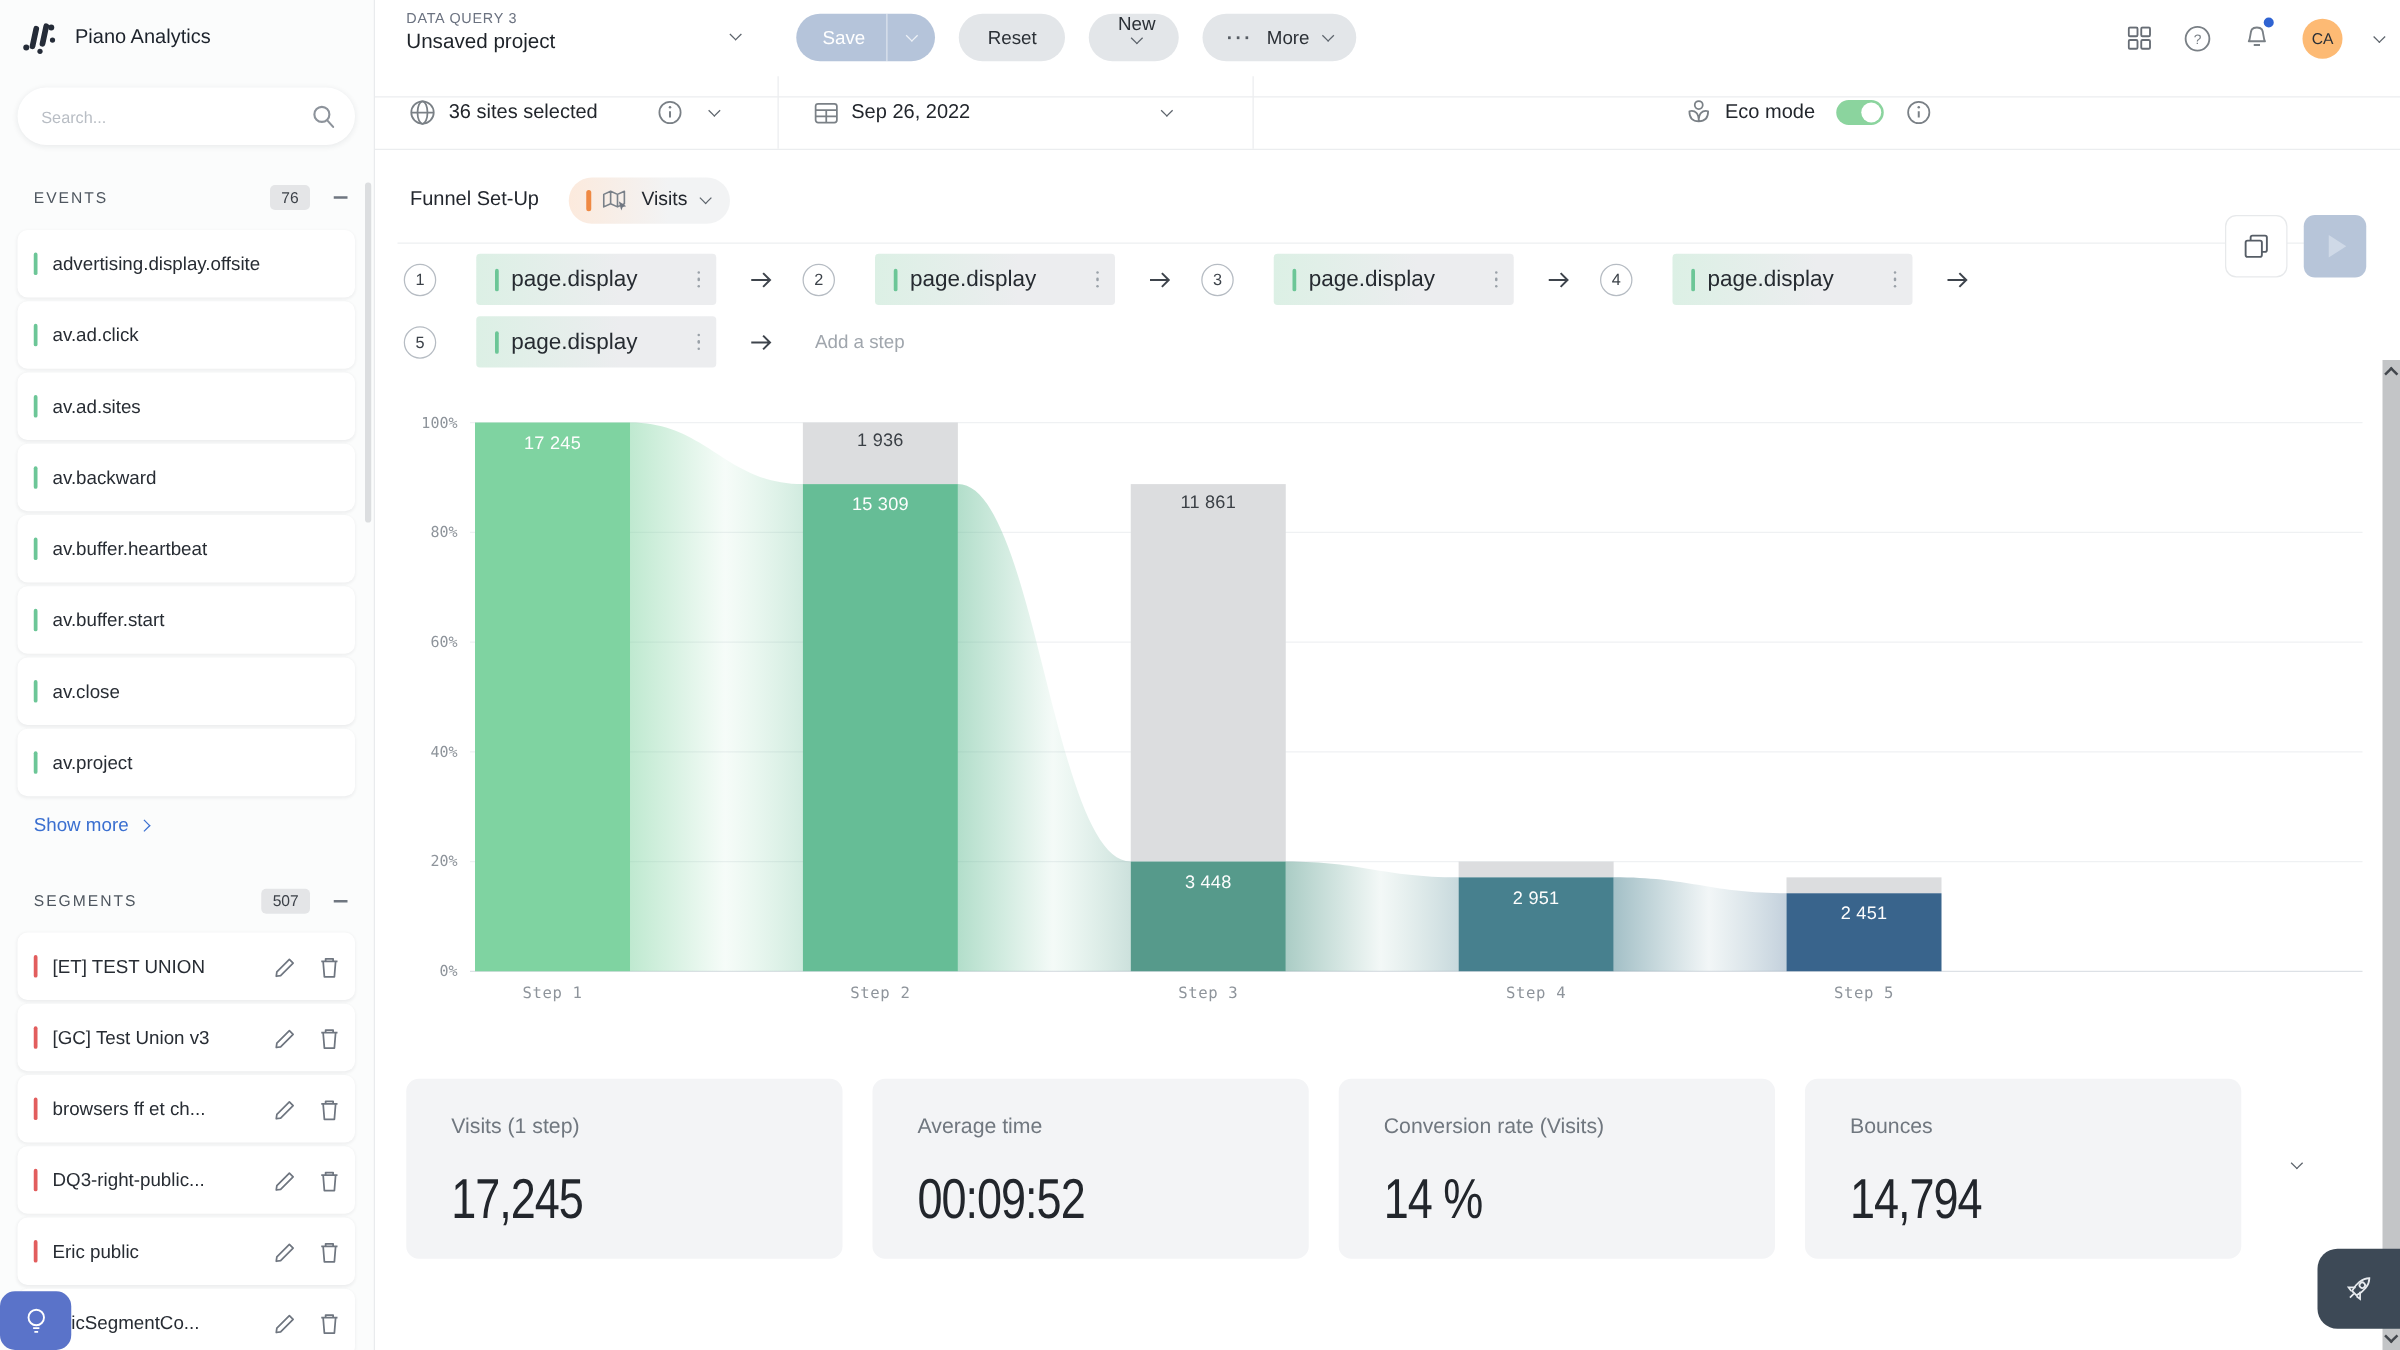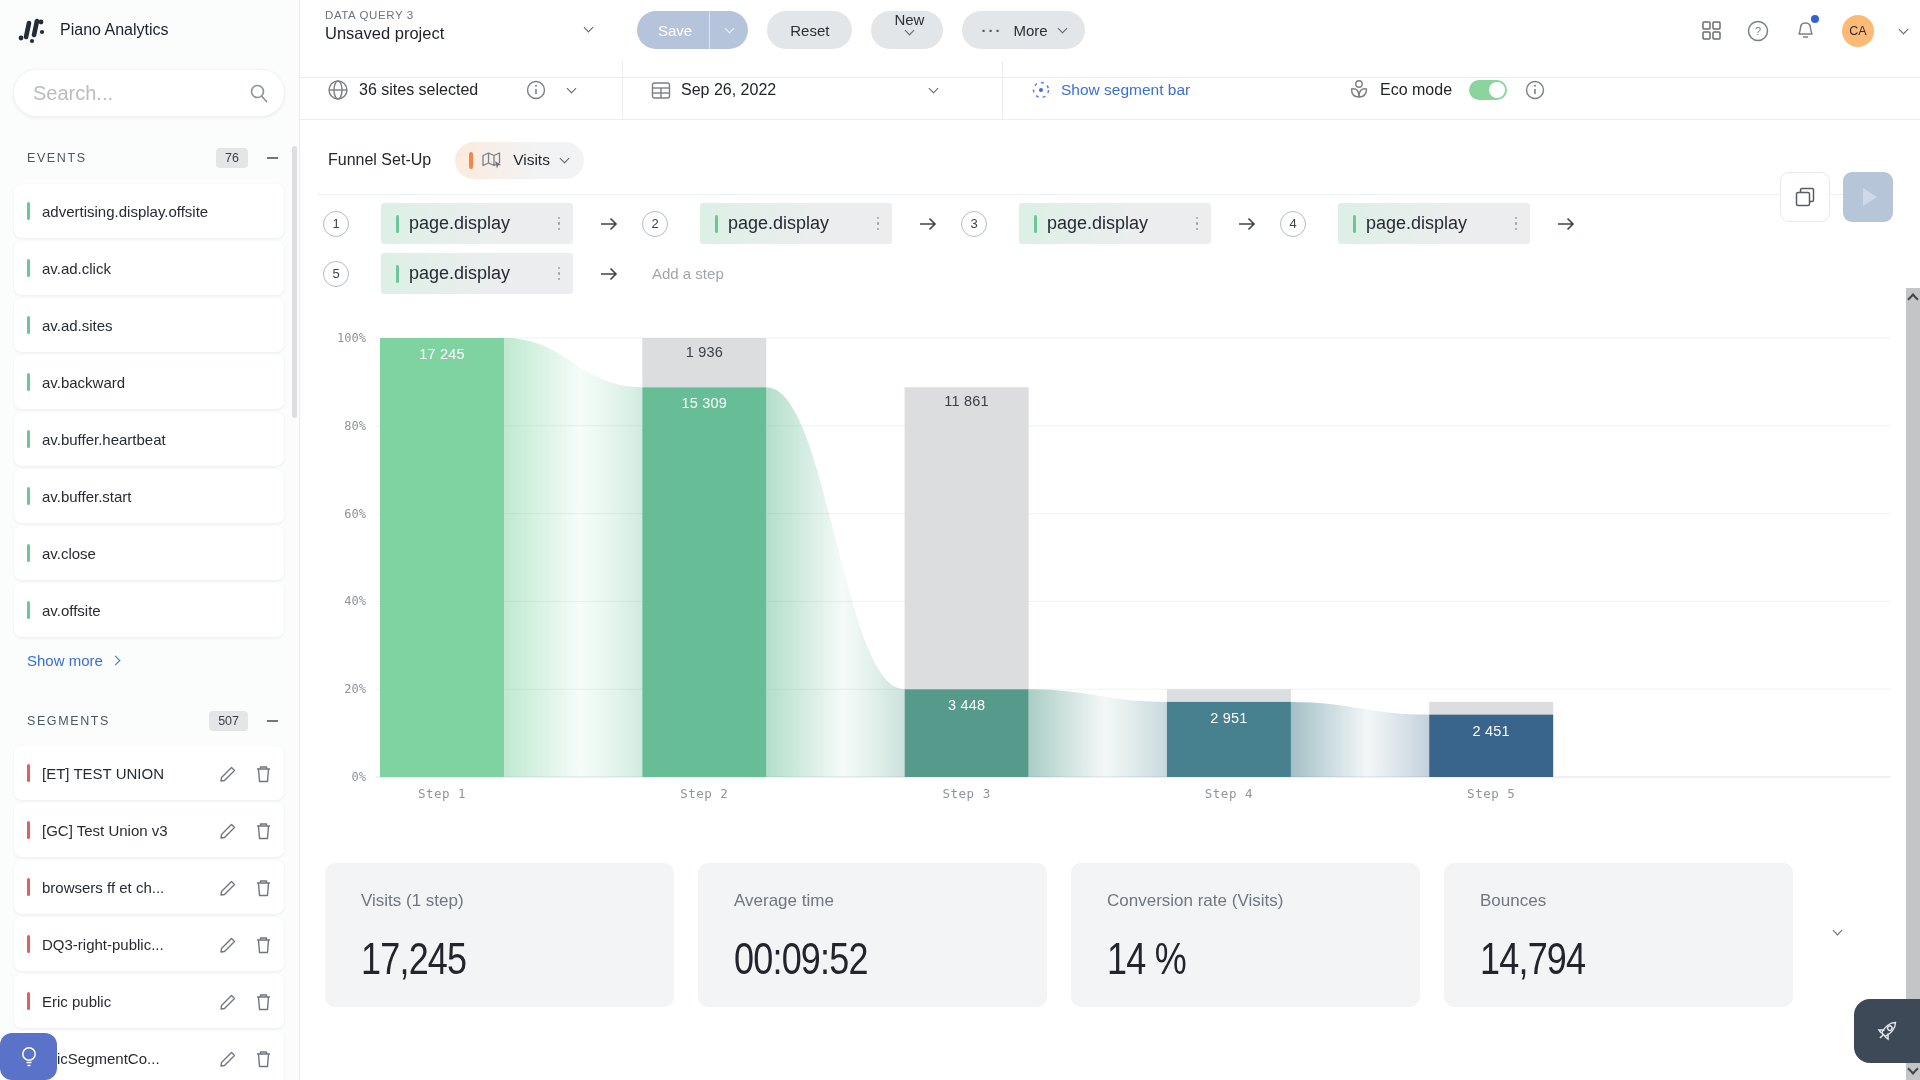--- a/index.html
+++ b/index.html
@@ -8,21 +8,21 @@
   .app{position:relative;width:1920px;height:1080px;}
 
   
   .sidebar{position:absolute;left:0;top:0;width:300px;height:1080px;background:#fbfcfc;
     border-right:1px solid #e9ebed;}
   .brand{position:absolute;top:13px;left:14px;display:flex;align-items:center;}
   .brand-name{margin-left:12px;font-size:16px;color:#1c222b;font-weight:500;}
   .search{position:absolute;top:70px;left:14px;right:15px;height:46px;background:#fff;
     border-radius:23px;box-shadow:0 1px 5px rgba(20,30,40,.09);}
   .search input{width:100%;height:100%;border:0;outline:0;background:transparent;
-    padding:0 46px 0 19px;font-size:20px;color:#333;font-family:"Liberation Sans",sans-serif;}
+    padding:0 46px 0 19px;font-size:13px;color:#333;font-family:"Liberation Sans",sans-serif;}
   .search input::placeholder{color:#b8bdc4;}
   .search .mag{position:absolute;right:15px;top:13px;}
   .sec-head{position:absolute;left:27px;right:17px;height:24px;display:flex;align-items:center;}
   .sec-head.ev{top:146px;} .sec-head.sg{top:709px;}
   .sec-label{font-size:12.5px;letter-spacing:1.6px;color:#4e565f;flex:1;}
   .badge{background:#e4e5e7;border-radius:4px;padding:3px 9px;font-size:12.5px;color:#3c4148;}
   .minus-btn{width:20px;display:flex;justify-content:center;margin-left:14px;cursor:pointer;}
   .minus-bar{width:11px;height:2px;background:#6f7680;}
   .list{position:absolute;left:14px;right:15px;}
   .list.ev{top:184px;} .list.sg{top:746px;}
@@ -195,21 +195,21 @@
       <div class="card-item">
           <span class="tick green"></span>
           <span class="item-label">av.buffer.start</span>
         </div>
       <div class="card-item">
           <span class="tick green"></span>
           <span class="item-label">av.close</span>
         </div>
       <div class="card-item">
           <span class="tick green"></span>
-          <span class="item-label">av.offsite</span>
+          <span class="item-label">av.project</span>
         </div>
     </div>
 
     <div class="show-more">
       <span>Show more</span>
       <span class="chev right"></span>
     </div>
 
     <div class="sec-head sg">
       <span class="sec-label">SEGMENTS</span>
@@ -387,27 +387,20 @@
             <line x1="1.5" y1="8" x2="18.5" y2="8"></line>
               <line x1="10" y1="8" x2="10" y2="18"></line>
             <line x1="1.5" y1="13" x2="18.5" y2="13"></line>
           </g>
         </svg>
         <span class="r2-text">Sep 26, 2022</span>
         <span class="chev"></span>
       </div>
       <div class="r2-divider d2"></div>
 
-      <div class="r2g g-seg">
-        <svg width="20" height="20" viewBox="0 0 20 20">
-          <circle cx="10" cy="10" r="7.5" fill="none" stroke="#5b84d7" stroke-width="1.5" stroke-dasharray="3 4"></circle>
-          <circle cx="10" cy="10" r="2" fill="#3f6fd0"></circle>
-        </svg>
-        <span class="seg-link">Show segment bar</span>
-      </div>
 
       <div class="r2g g-eco">
         <svg width="22" height="22" viewBox="0 0 22 22">
           <circle cx="11" cy="5" r="3.2" fill="none" stroke="#7a8086" stroke-width="1.4"></circle>
           <path d="M3.5 10 Q11 8.5 11 18 Q3.5 18 3.5 10 Z M18.5 10 Q11 8.5 11 18 Q18.5 18 18.5 10 Z" fill="none" stroke="#7a8086" stroke-width="1.4" stroke-linejoin="round"></path>
         </svg>
         <span class="r2-text">Eco mode</span>
         <span class="toggle">
             <span class="knob"></span>
           </span>

